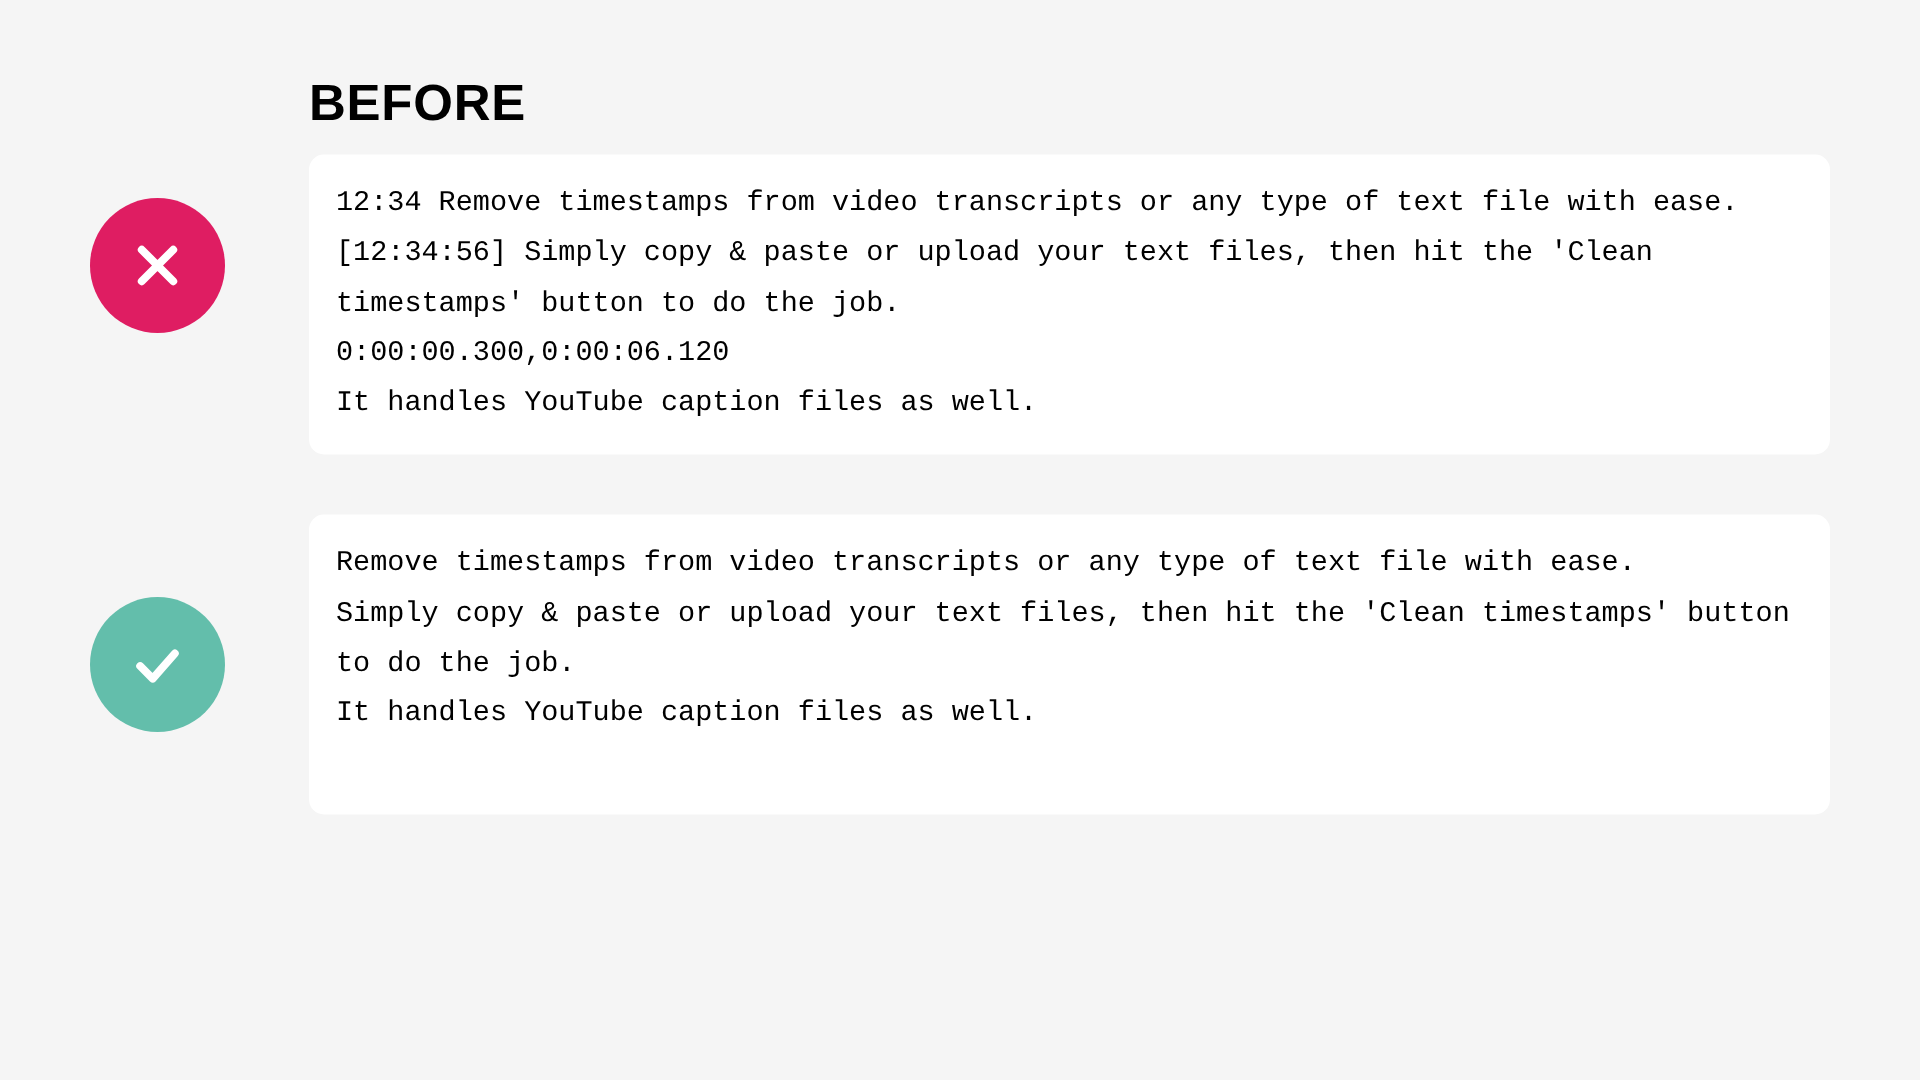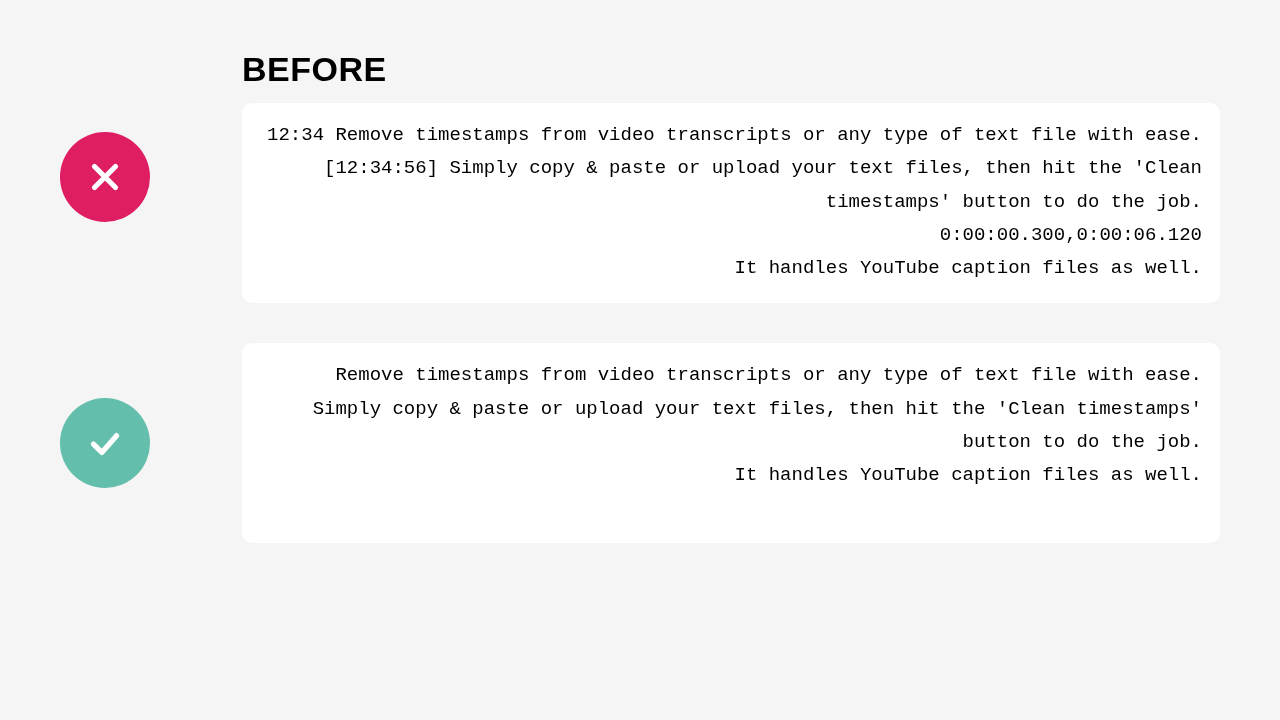--- a/index.html
+++ b/index.html
@@ -7,21 +7,21 @@
       width: 1280px;
       height: 720px;
       background: #f5f5f5;
       font-family: -apple-system, BlinkMacSystemFont, "Segoe UI", Helvetica, Arial, sans-serif;
       padding: 50px 60px 50px 60px;
       overflow: hidden;
     }
     .section {
       display: flex;
       align-items: center;
-      gap: 92px;
+      gap: 56px;
       margin-bottom: 40px;
     }
     .icon-circle {
       width: 90px;
       height: 90px;
       border-radius: 50%;
       display: flex;
       align-items: center;
       justify-content: center;
       flex-shrink: 0;
@@ -49,21 +49,20 @@
       font-weight: 700;
       letter-spacing: 0.5px;
       color: #000000;
       margin-bottom: 14px;
     }
     .card {
       background: #ffffff;
       border-radius: 10px;
       padding: 16px 18px 18px 18px;
       min-height: 200px;
-      text-align: right;
     }
     .card-text {
       font-family: "Courier New", Courier, monospace;
       font-size: 19px;
       line-height: 1.75;
       color: #000000;
       white-space: pre-wrap;
       word-wrap: break-word;
     }
   </style>

